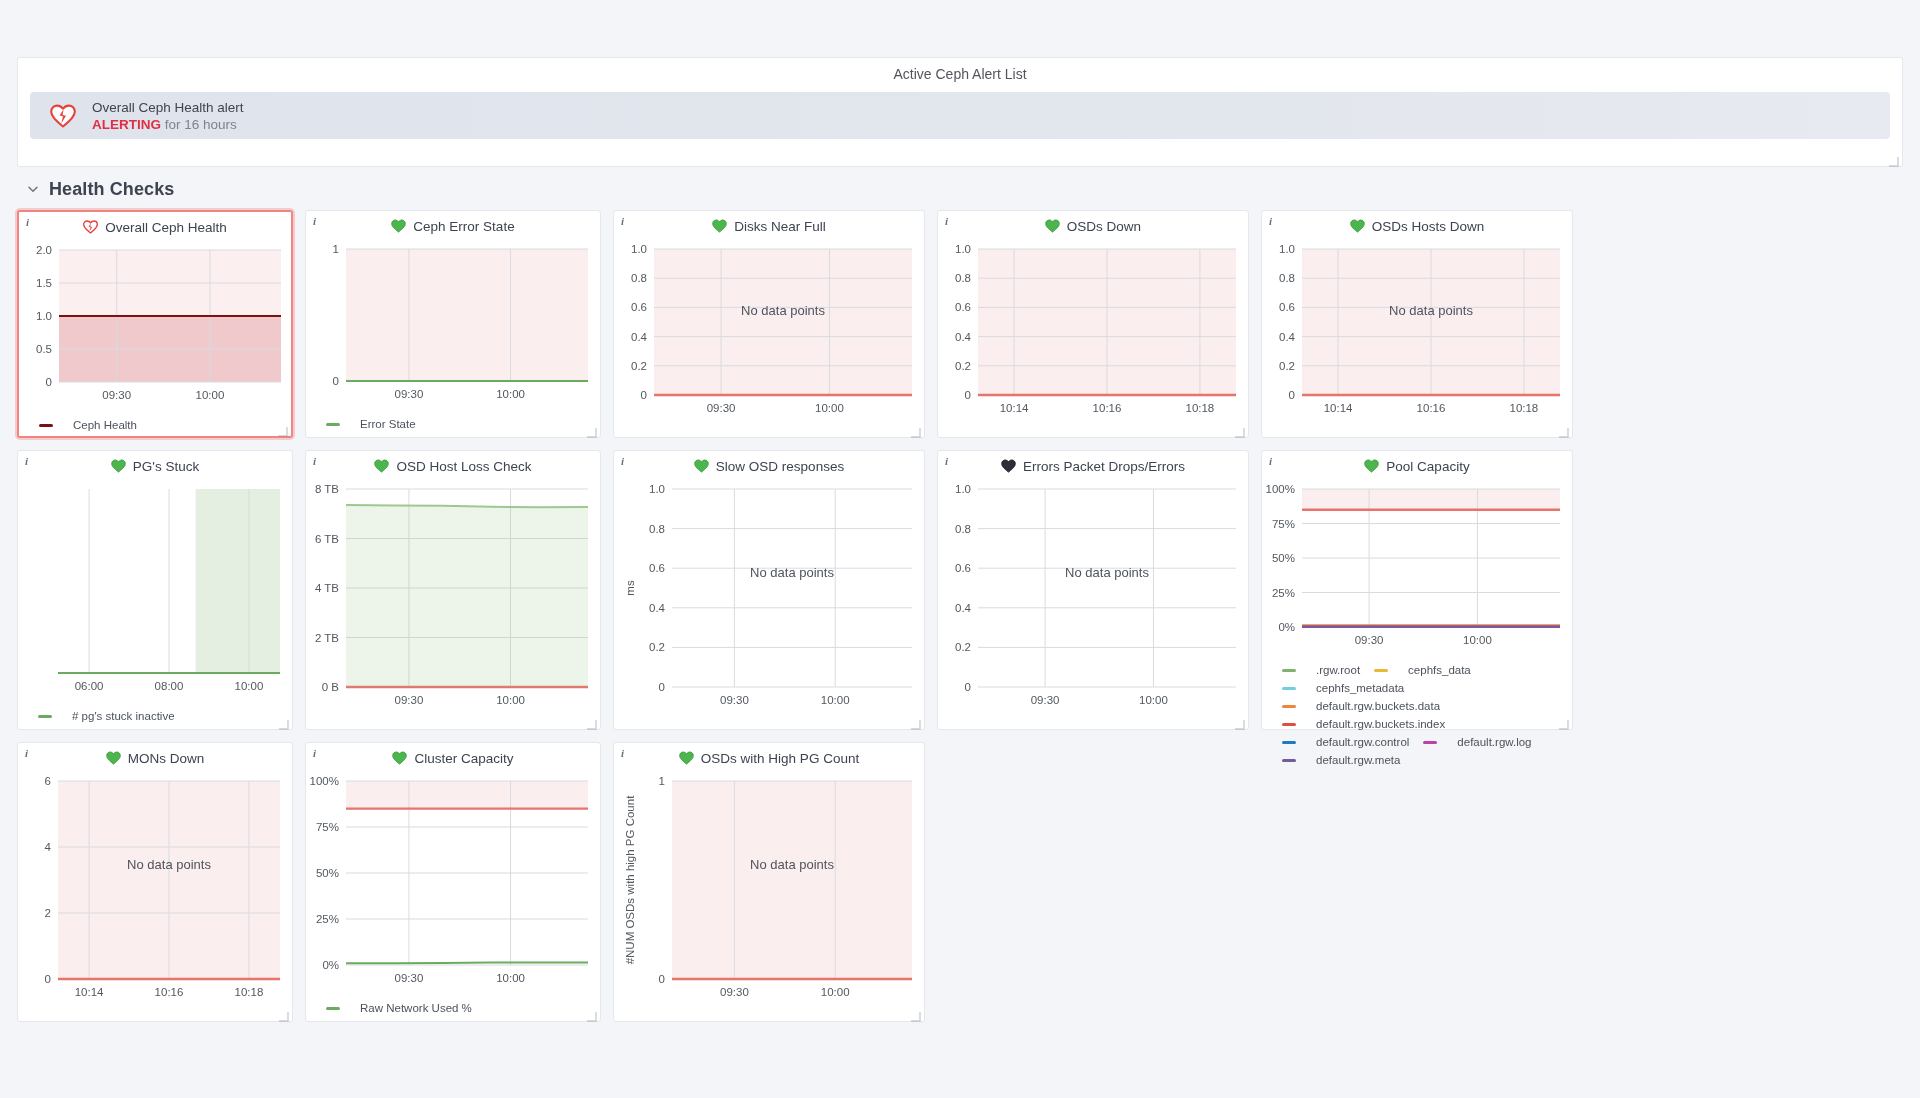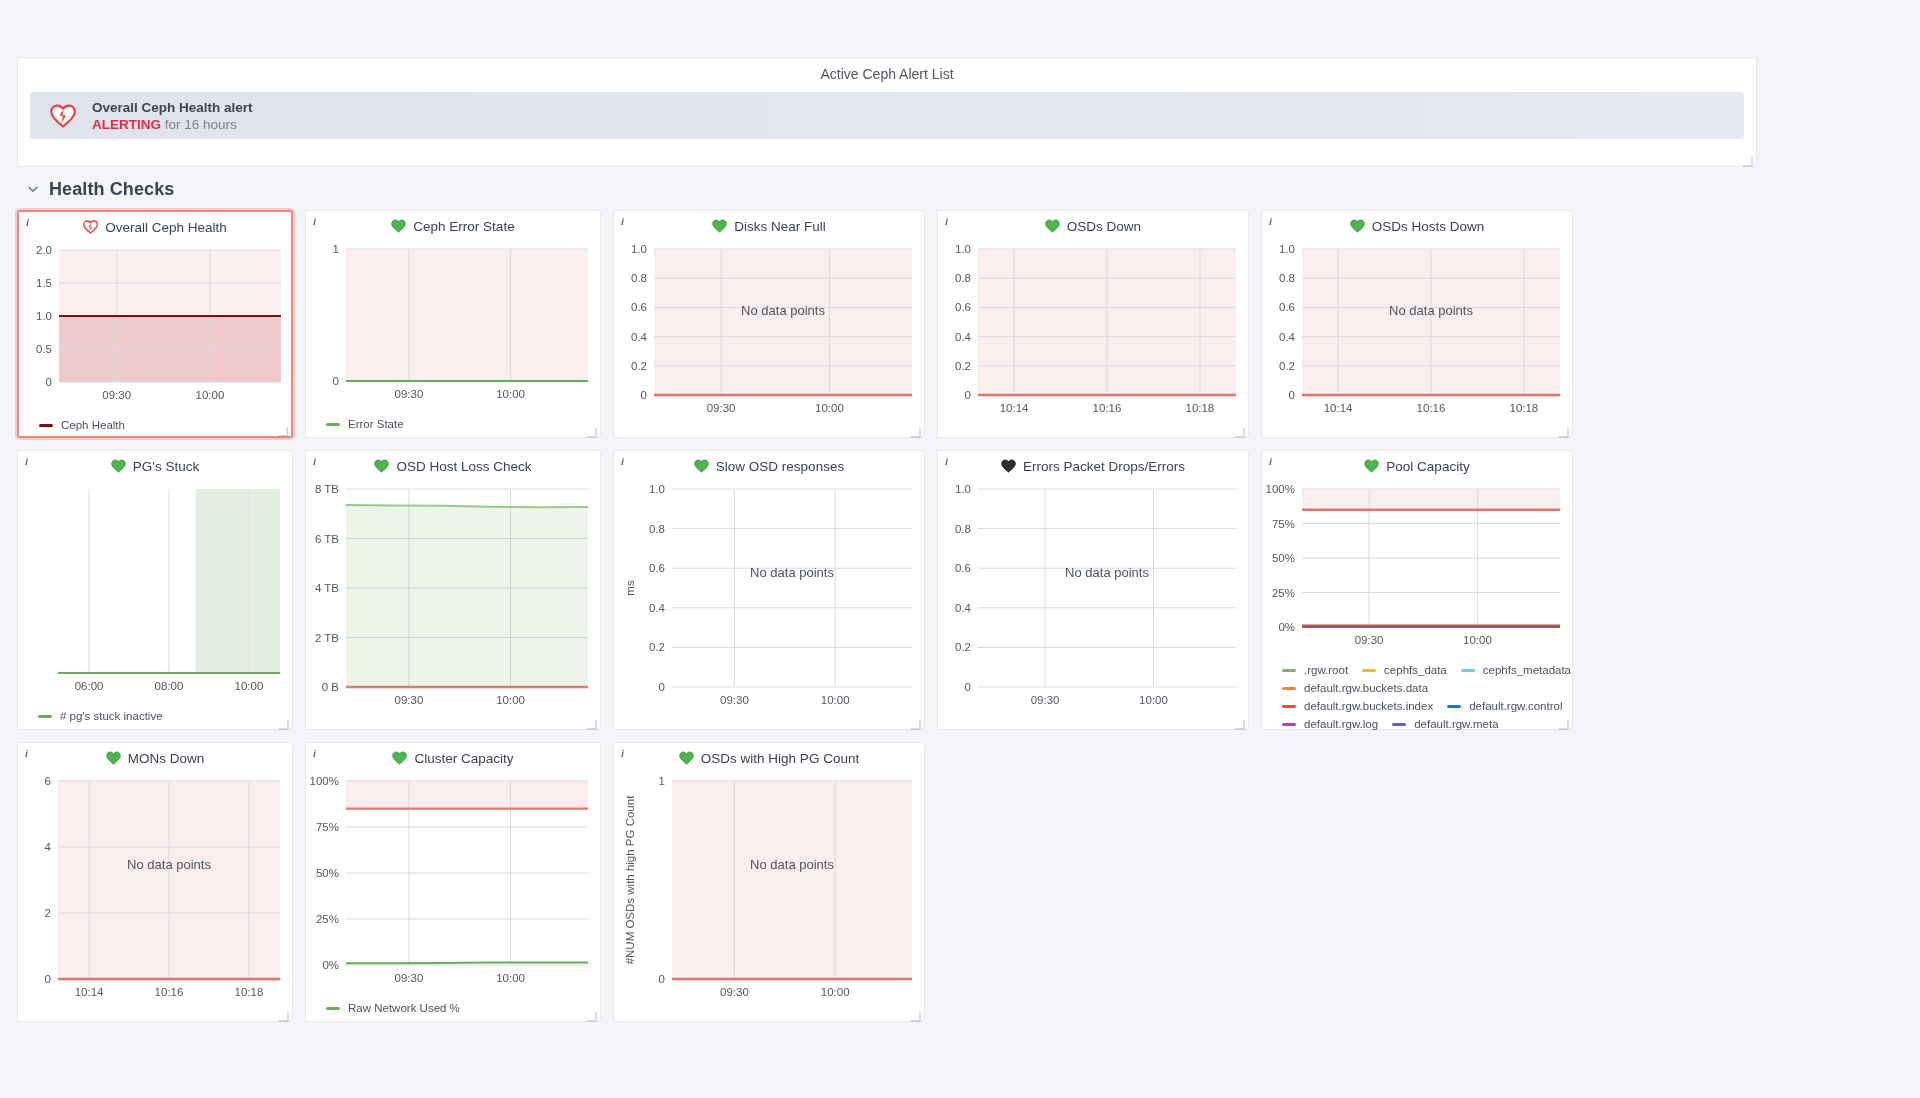--- a/index.html
+++ b/index.html
@@ -24,41 +24,41 @@
   }
   .chev svg { display:block; }
   .row-title {
     font-size: 18px; font-weight: bold; color: #3d4350;
     letter-spacing: .1px;
   }
 
   
   .alert-panel {
     position: absolute; left: 17px; top: 57px;
-    width: 1740px; height: 110px;
+    width: 1886px; height: 110px;
     background: #ffffff;
     border: 1px solid #e4e7ec;
     border-radius: 3px;
   }
   .alert-panel-title {
     text-align: center; font-size: 14px; color: #52565c;
     padding-top: 8px; font-weight: normal;
   }
   .alert-item {
     margin: 10px 12px 0 12px;
     height: 47px;
     background: linear-gradient(90deg,#dfe3eb 0%, #e2e6ed 60%, #e7eaf0 100%);
     border-radius: 4px;
     display: flex; align-items: center;
     padding-left: 20px;
     gap: 16px;
   }
   .heart-broken { width: 26px; height: 24px; flex: none; }
   .alert-text-1 {
-    font-size: 13.5px; font-weight: bold; color: #3f444d; line-height: 17px;
+    font-size: 13.5px; font-weight: normal; color: #3f444d; line-height: 17px;
   }
   .alert-text-2 { font-size: 13.5px; color: #7d848e; line-height: 17px; }
   .alert-state { color: #e02f44; font-weight: bold; }
 
   .resize-handle {
     position: absolute; right: 3px; bottom: 2px;
     width: 11px; height: 11px; opacity: .45;
   }
 
   
@@ -94,21 +94,21 @@
   .heart { width: 15px; height: 14px; flex: none; display: block; }
 
   .plot { position: relative; }
   .plot svg { display: block; }
   .legend {
     padding: 6px 0 0 20px;
     font-size: 11.5px; color: #4c525c;
     display: flex; flex-wrap: wrap; gap: 3px 14px;
     line-height: 15px;
   }
-  .legend-item { display: flex; align-items: center; gap: 8px; white-space: nowrap; }
+  .legend-item { display: flex; align-items: center; gap: 20px; white-space: nowrap; }
   .legend-swatch { width: 14px; height: 3px; border-radius: 2px; flex: none; }
   .nodata {
     position: absolute; font-size: 13px; color: #4e545d;
     transform: translate(-50%,-50%);
     white-space: nowrap;
   }
   .ylabel-rot {
     position: absolute;
     transform-origin: 0 0;
     font-size: 11.5px; color: #52585f; white-space: nowrap;

